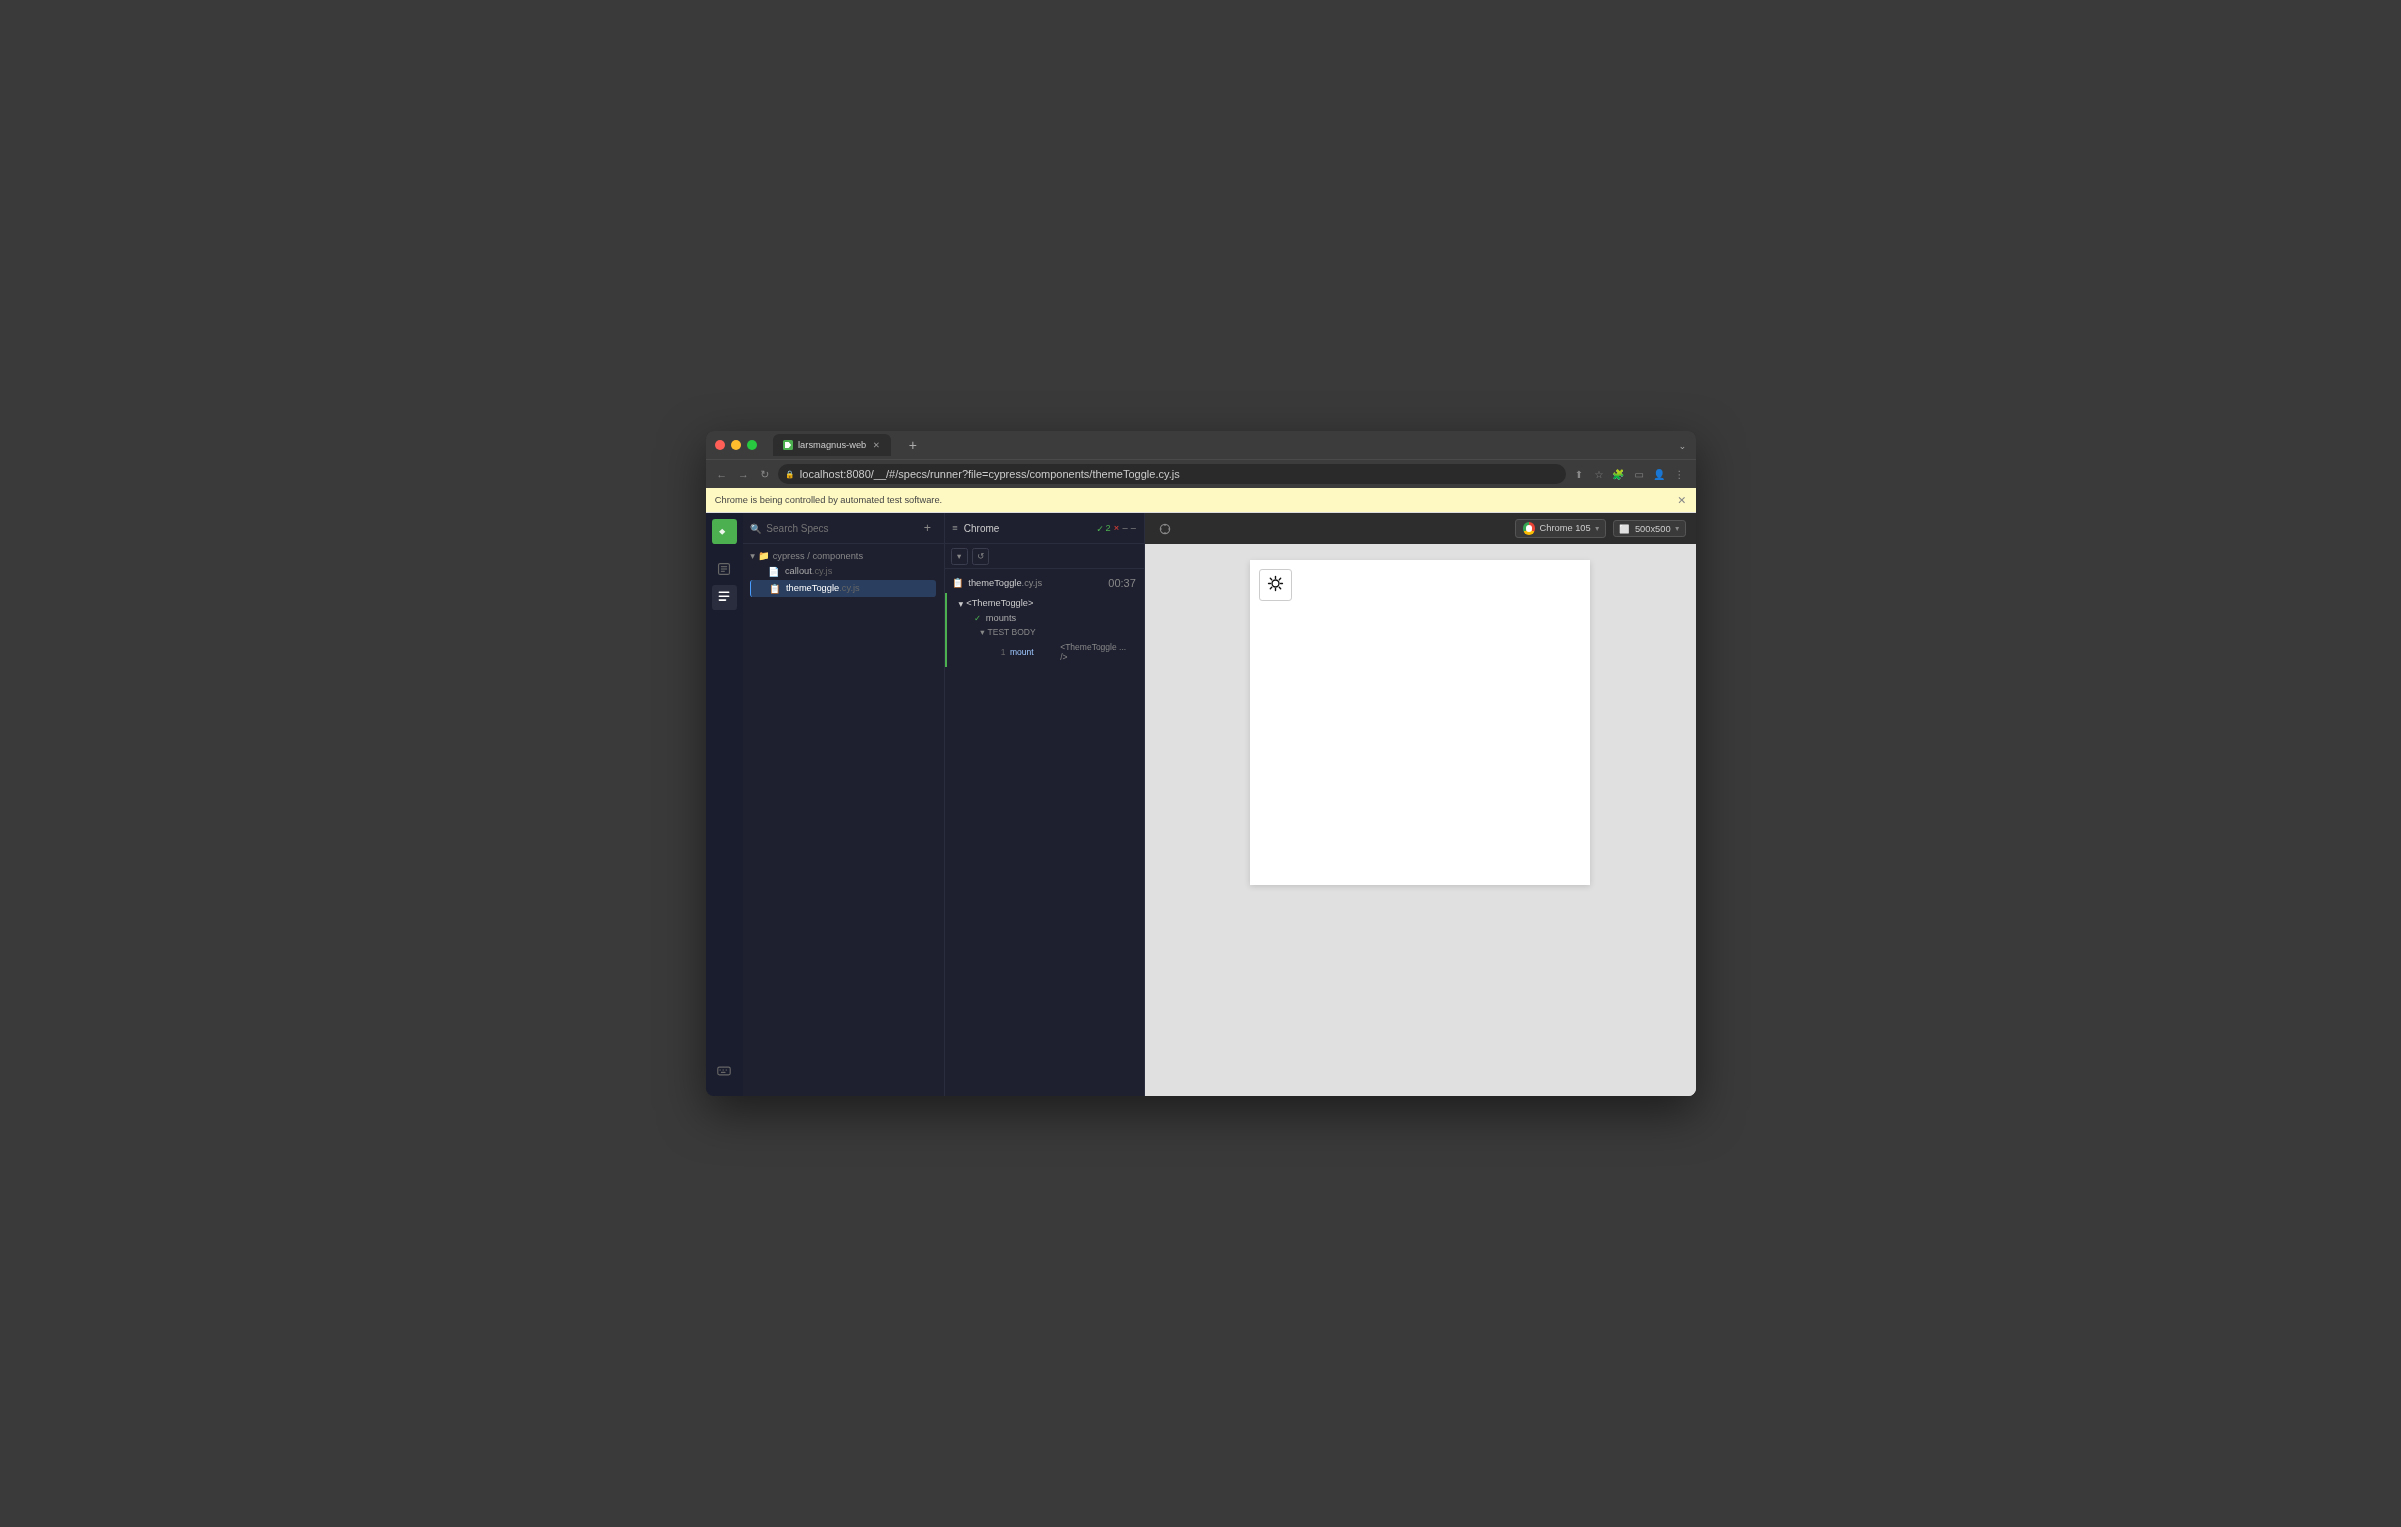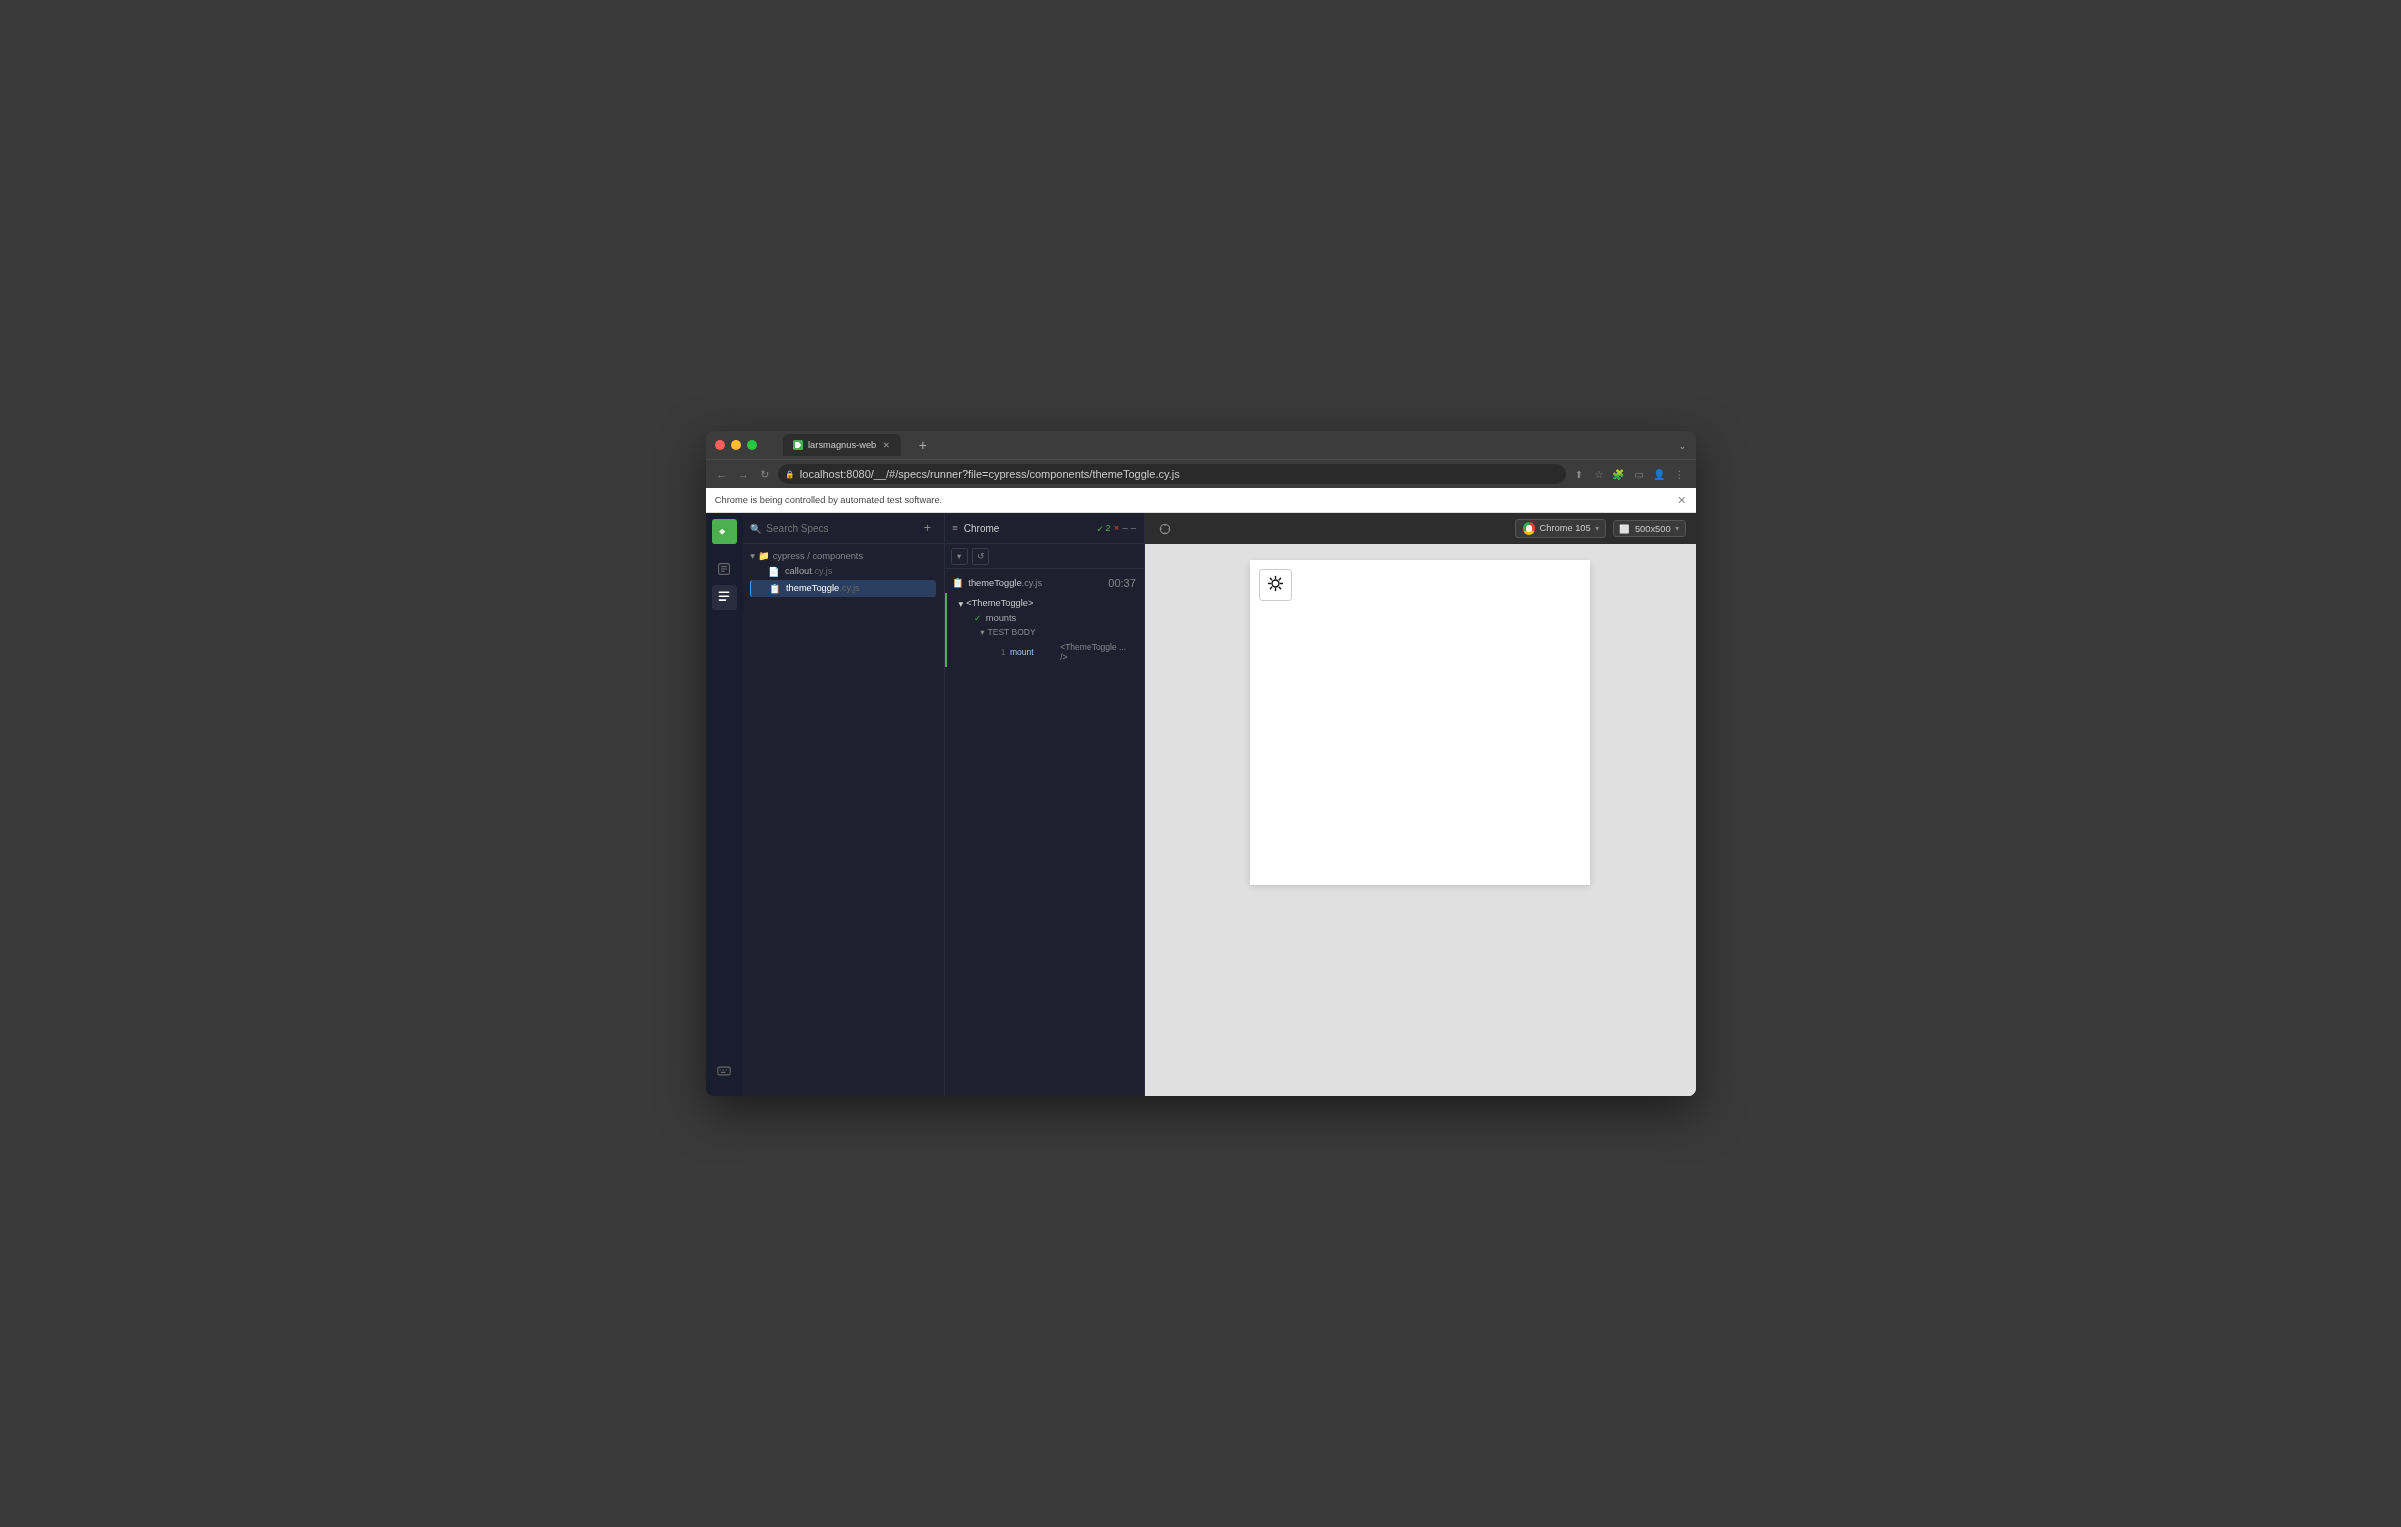--- a/index.html
+++ b/index.html
@@ -35,21 +35,21 @@
       width: 10px; height: 10px;
       border-radius: 50%;
       cursor: pointer;
     }
     .traffic-red { background: #ff5f57; }
     .traffic-yellow { background: #ffbd2e; }
     .traffic-green { background: #28c840; }
     .tabs-area {
       display: flex;
       align-items: center;
-      margin-left: 20px;
+      margin-left: 10px;
       flex: 1;
       gap: 11px;
     }
     .tab {
       background: #2d2d2d;
       color: #ccc;
       font-size: 9.3px;
       padding: 0 9.3px;
       height: 21.7px;
       display: flex;
@@ -143,21 +143,21 @@
     }
     .nav-icon {
       width: 17px; height: 17px;
       display: flex; align-items: center; justify-content: center;
       color: #888;
       font-size: 10px;
       cursor: pointer;
     }
     
     .info-bar {
-      background: #ffffff;
+      background: #fef9c3;
       height: 25px;
       display: flex;
       align-items: center;
       padding: 0 9.3px;
       justify-content: space-between;
       flex-shrink: 0;
       border-bottom: 0.8px solid #ddd;
     }
     .info-bar-text {
       font-size: 9.3px;

